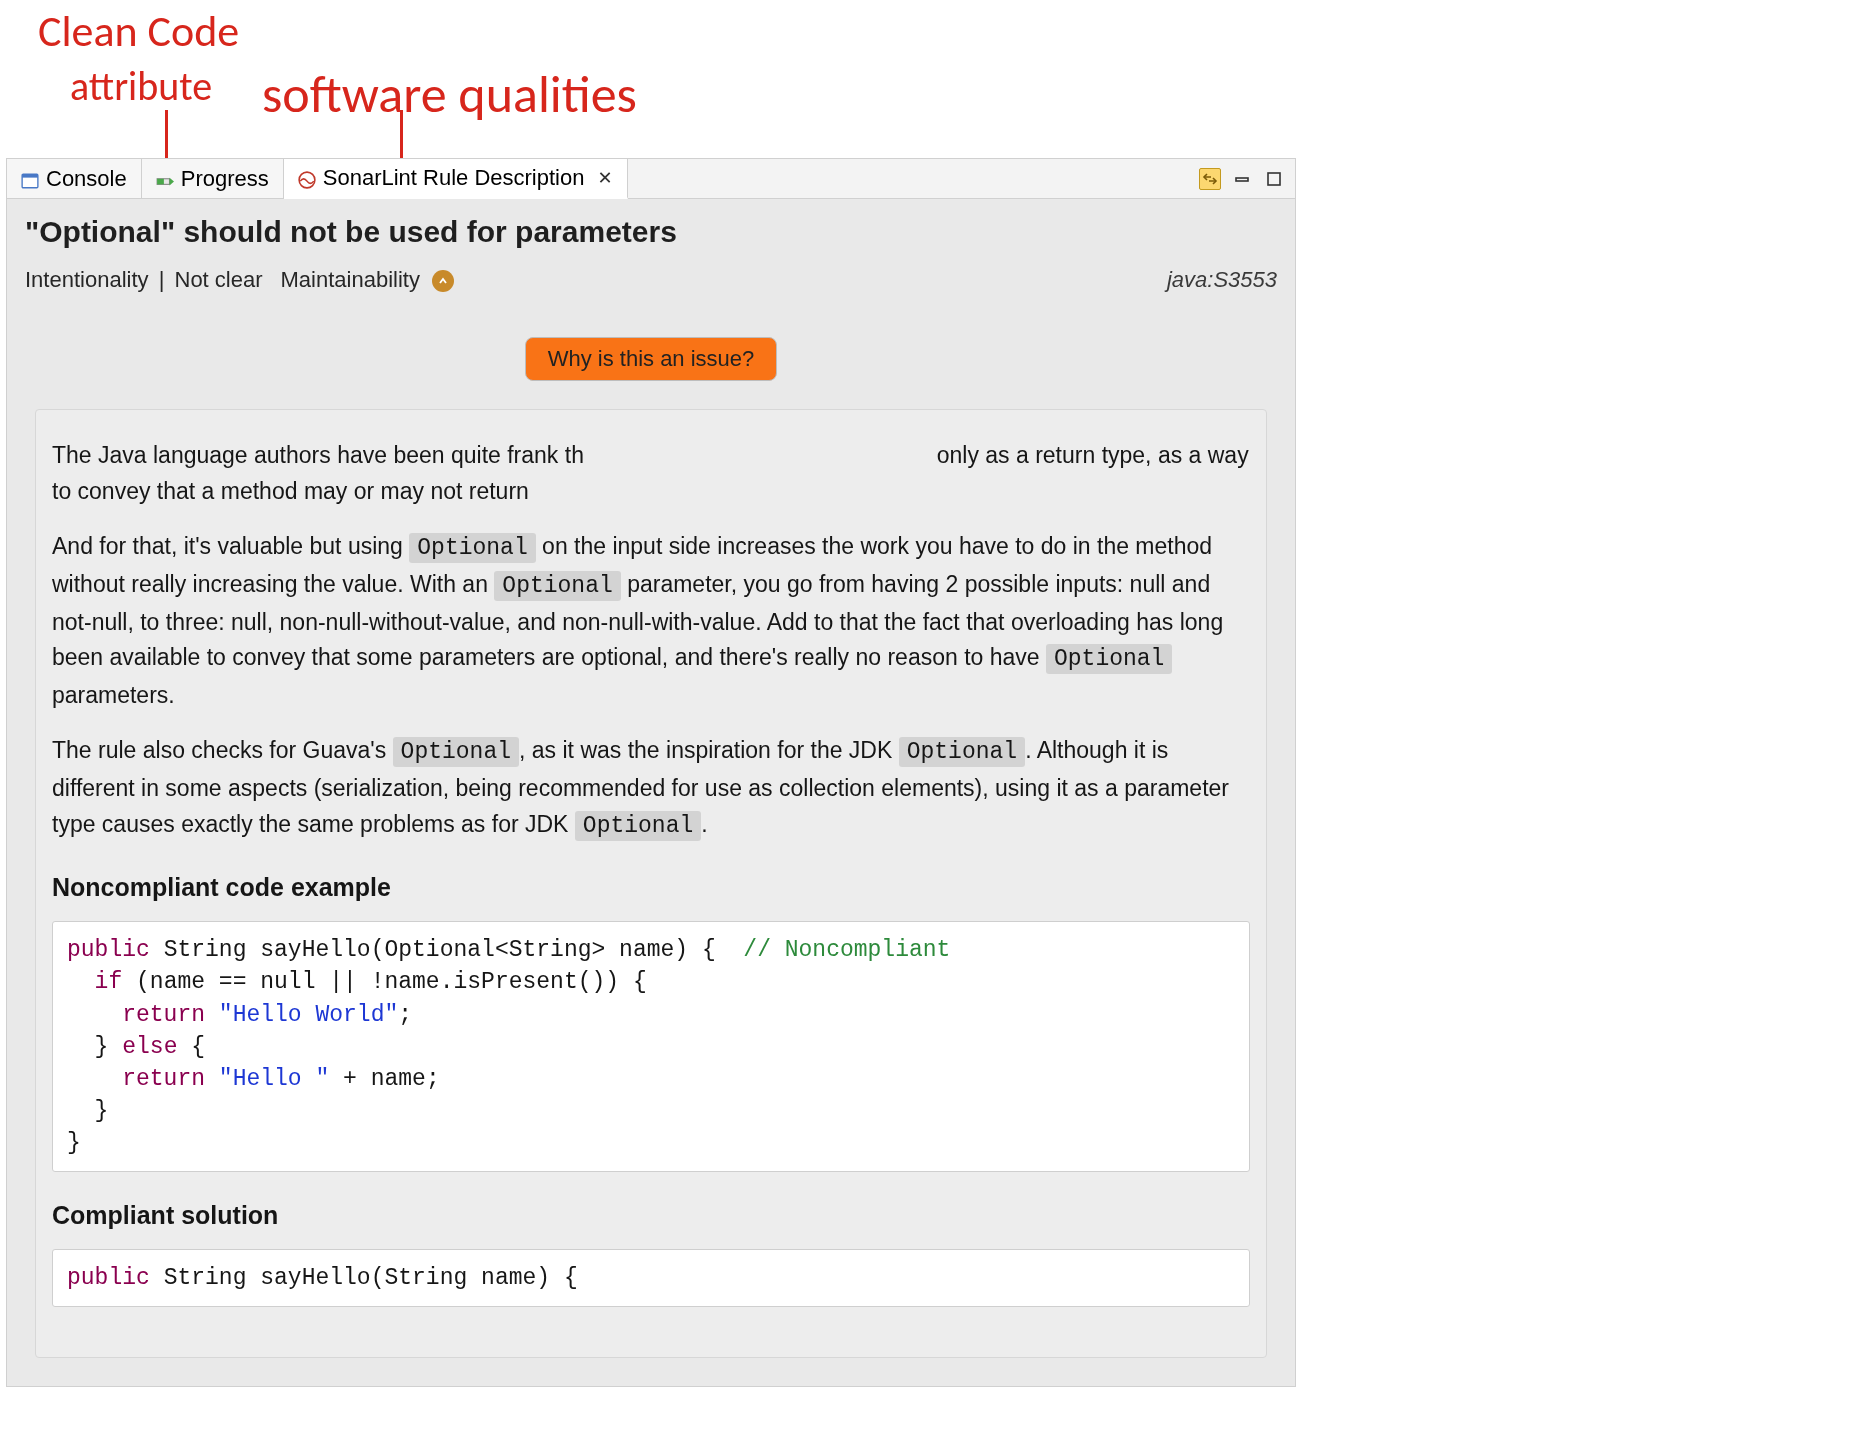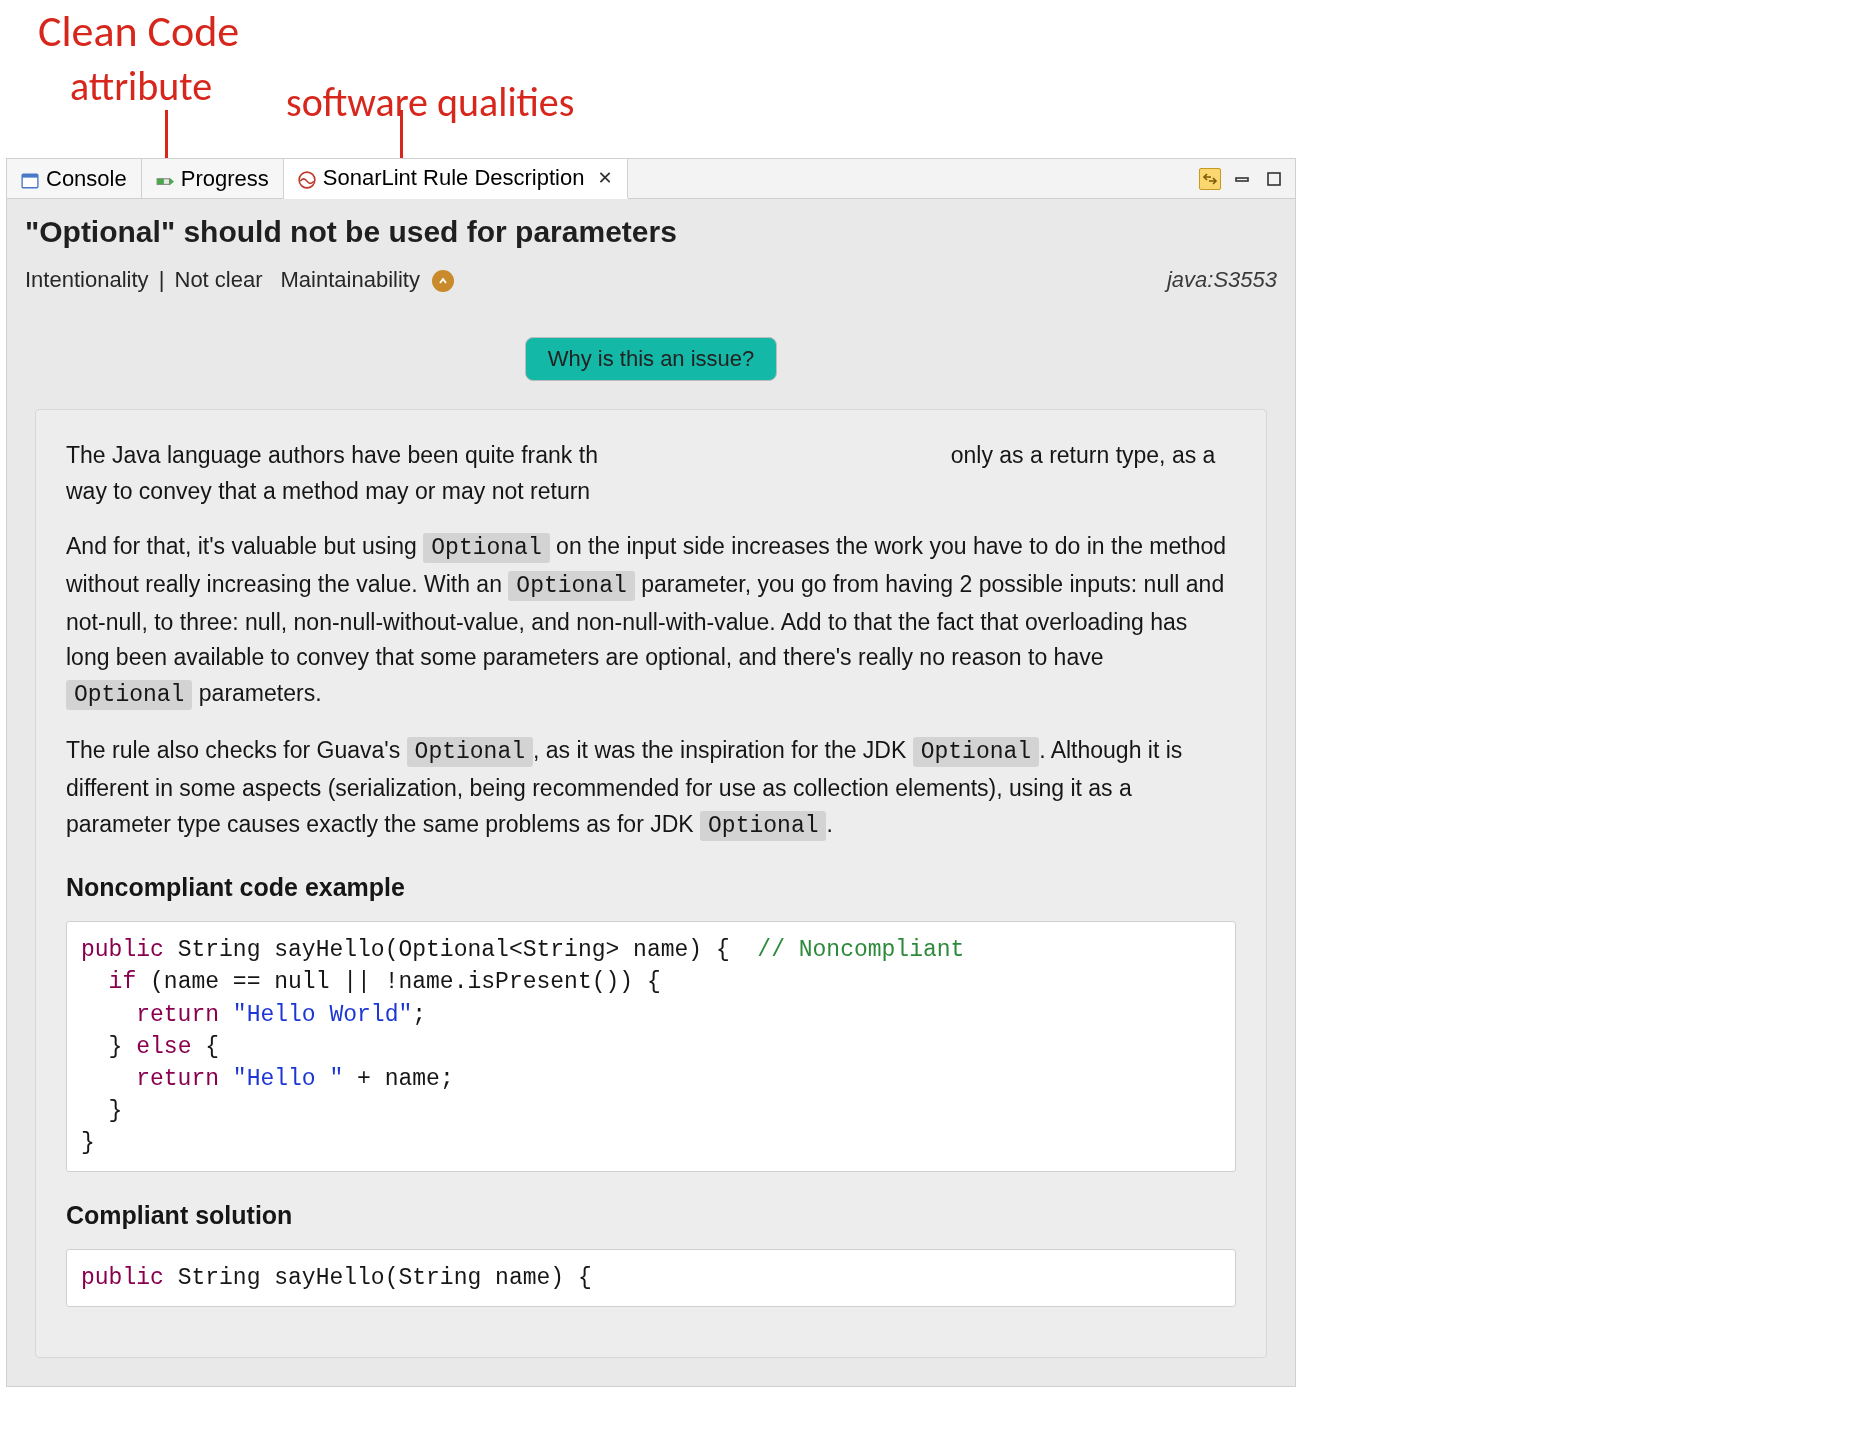--- a/index.html
+++ b/index.html
@@ -18,21 +18,21 @@
     
     .annotation {
       position: absolute;
       color: #d7261c;
       font-family: 'Segoe UI', Calibri, Arial, sans-serif;
       pointer-events: none;
       white-space: nowrap;
     }
     .ann-title-cleancode { left: 38px; top: 4px; font-size: 44px; }
     .ann-title-attr      { left: 70px; top: 62px; font-size: 40px; }
-    .ann-title-sq        { left: 286px; top: 62px; font-size: 40px; margin-top: 16px; }
+    .ann-title-sq        { left: 262px; top: 62px; font-size: 52px; }
 
     .ann-vline1 { position:absolute; left:165px; top:110px; width:3px; height:197px; background:#d7261c; pointer-events:none; }
     .ann-vline2 { position:absolute; left:400px; top:110px; width:3px; height:197px; background:#d7261c; pointer-events:none; }
 
     
     .ann-bracket {
       position: absolute;
       border-top: 3px solid #d7261c;
       border-left: 3px solid #d7261c;
       border-right: 3px solid #d7261c;
@@ -176,38 +176,38 @@
     }
     .rule-key { font-size: 22px; color: #3a3a3a; font-style: italic; }
 
     .segmented-tabs {
       display: flex;
       justify-content: center;
       padding: 24px 0 0 0;
       background: #e9e9e9;
     }
     .segmented-tabs .segtab {
-      background: #14b8a6;
+      background: #f97316;
       border: 1px solid #bdbdbd;
       border-radius: 8px;
       padding: 8px 22px;
       font-size: 22px;
       color: #222;
     }
 
     
     .rule-body-wrap {
       padding: 28px;
       background: #e9e9e9;
     }
     .rule-body {
       background: #ededed;
       border: 1px solid #d7d7d7;
       border-radius: 4px;
-      padding: 28px 30px;
+      padding: 28px 16px;
       font-size: 23px;
       line-height: 1.55;
       color: #161616;
     }
     .rule-body p { margin-bottom: 20px; }
     .rule-body h3 {
       font-size: 25px;
       font-weight: 700;
       margin: 24px 0 14px 0;
     }

